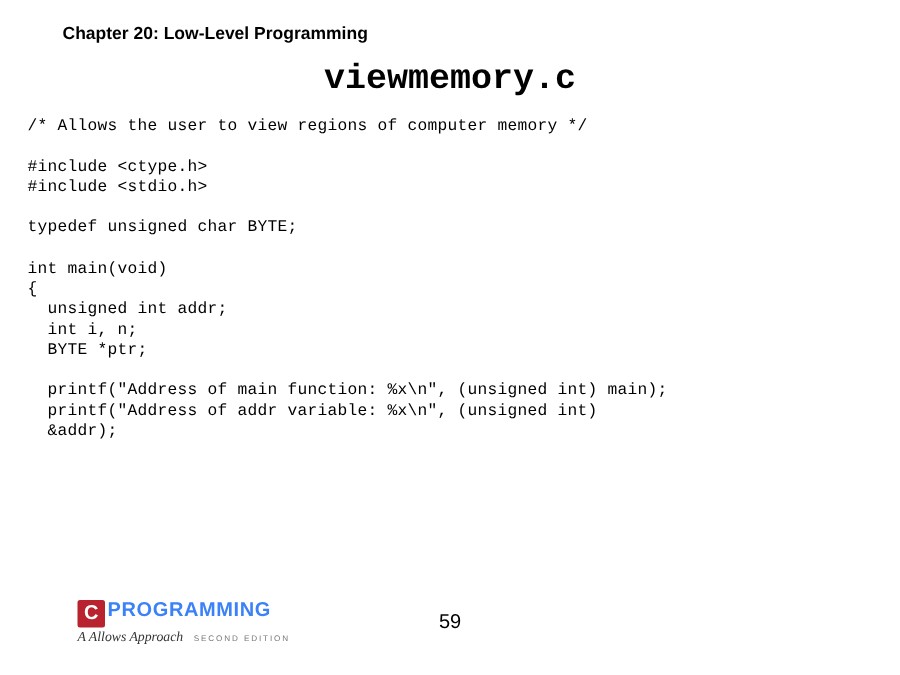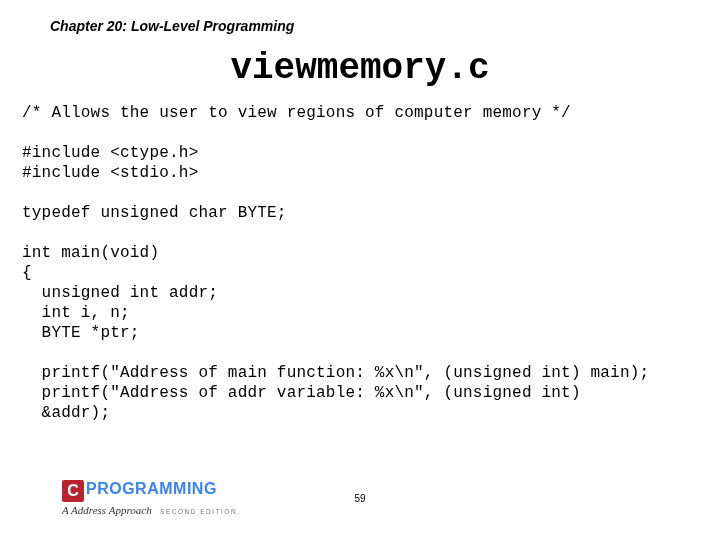--- a/index.html
+++ b/index.html
@@ -8,36 +8,35 @@
     height: 540px;
     background: #ffffff;
     font-family: Arial, Helvetica, sans-serif;
     position: relative;
     overflow: hidden;
   }
   .header {
     padding: 18px 0 0 50px;
   }
   .chapter {
-    font-style: italic;
     font-weight: bold;
     font-size: 14px;
     color: #000;
   }
   .title {
     text-align: center;
     font-family: "Courier New", monospace;
-    font-size: 36px;
+    font-size: 28px;
     font-weight: bold;
     margin-top: 14px;
     margin-bottom: 14px;
   }
   .code {
     font-family: "Courier New", monospace;
-    font-size: 16px;
+    font-size: 13px;
     line-height: 1.25;
     white-space: pre;
     padding: 0 0 0 22px;
     letter-spacing: 0.2px;
   }
   .footer {
     position: absolute;
     bottom: 22px;
     left: 0;
     width: 100%;
@@ -84,21 +83,21 @@
   .logo-edition {
     font-size: 6.5px;
     letter-spacing: 1.5px;
     color: #777;
     margin-left: 4px;
   }
   .page-num {
     position: absolute;
     left: 50%;
     transform: translateX(-50%);
-    font-size: 10px;
+    font-size: 16px;
     color: #000;
   }
   .copyright {
     position: absolute;
     right: 38px;
     font-size: 10px;
     color: #000;
     line-height: 1.3;
   }
 </style>
@@ -128,18 +127,18 @@
   printf("Address of addr variable: %x\n", (unsigned int)
   &amp;addr);</div>
 
 <div class="footer">
   <div class="logo-block">
     <div class="logo-top">
       <span class="logo-c">C</span>
       <span class="logo-word">PROGRAMMING</span>
     </div>
     <div>
-      <span class="logo-sub">A Address Approach</span>
+      <span class="logo-sub">A Allows Approach</span>
       <span class="logo-edition">SECOND EDITION</span>
     </div>
   </div>
   <div class="page-num">59</div>
 </div>
 
 </body></html>

